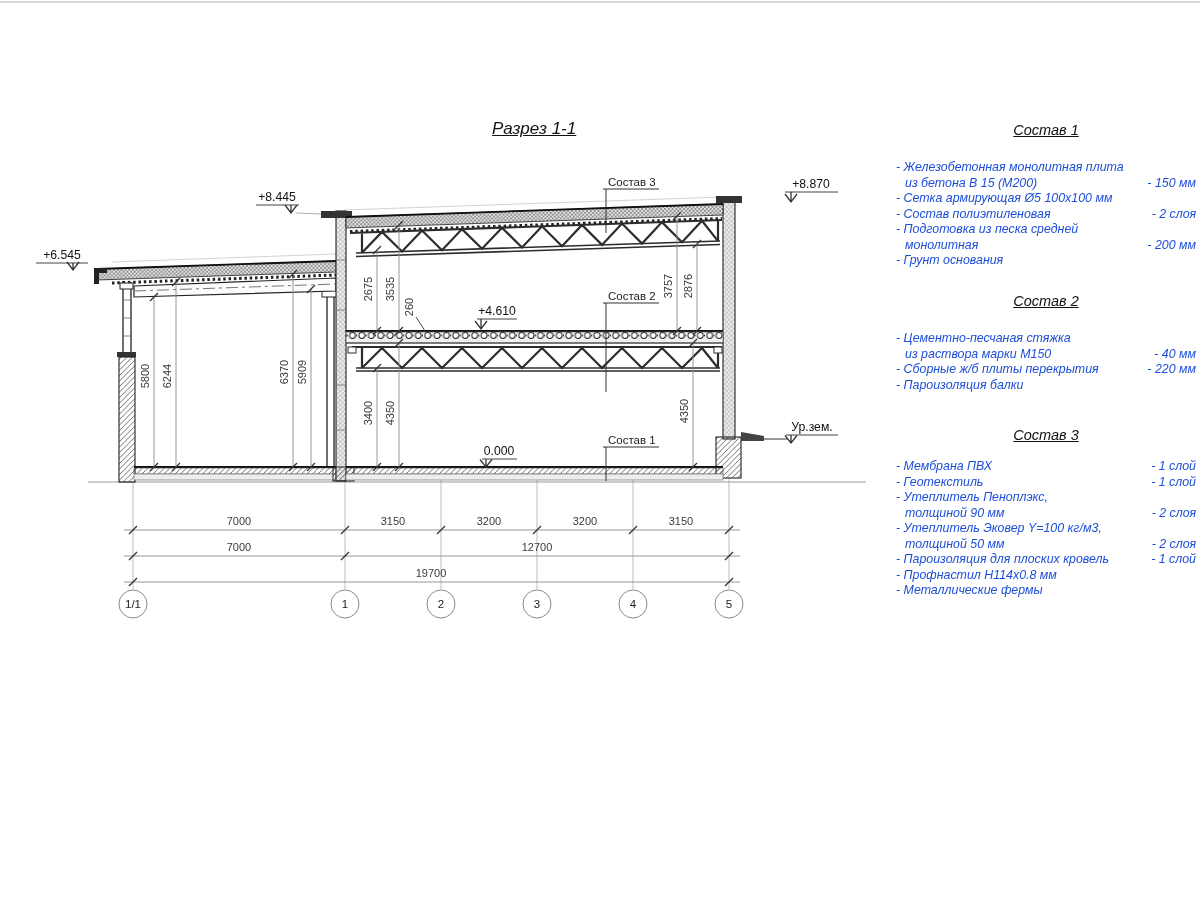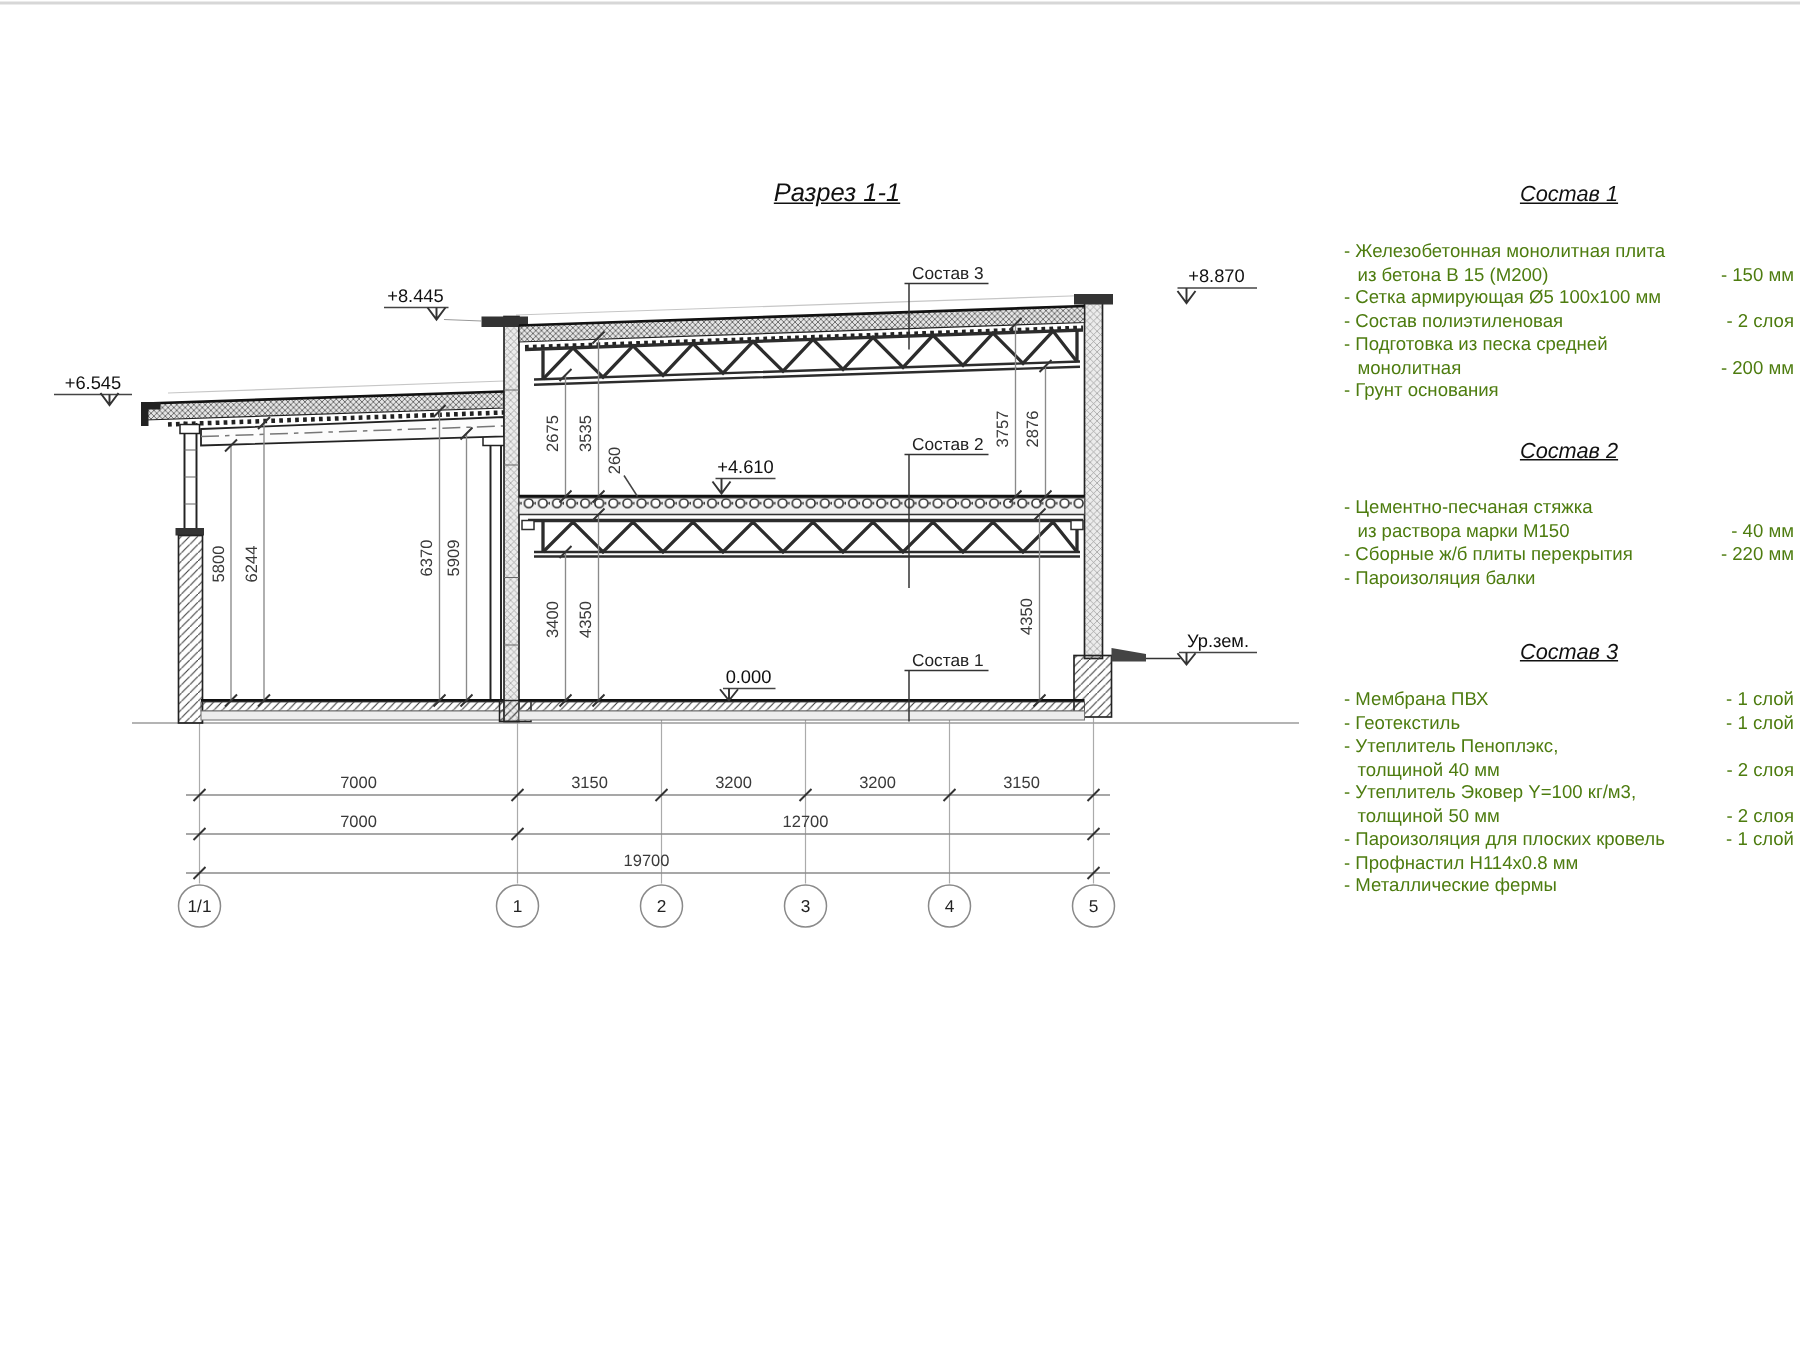--- a/index.html
+++ b/index.html
@@ -1,29 +1,29 @@
 <!DOCTYPE html>
 <html><head>
 <meta charset="utf-8">
 <style>
   html,body{margin:0;padding:0;background:#fff;}
   #page{position:relative;width:1200px;height:900px;background:#fff;overflow:hidden;
         font-family:"Liberation Sans",sans-serif;color:#1a1a1a;}
   #top-edge{position:absolute;top:1px;left:0;width:100%;height:2px;background:#d7d7d7;}
-  #drawing-title{position:absolute;left:492px;top:119px;width:132px;text-align:center;
+  #drawing-title{position:absolute;left:492px;top:119px;width:132px;text-align:left;
         font-size:17px;font-style:italic;text-decoration:underline;color:#111;}
   #spec-panel{position:absolute;left:896px;top:0;width:300px;}
   .spec-section{position:absolute;left:0;width:300px;}
   #spec-section-1{top:122px}
   #spec-section-2{top:293px}
   #spec-section-3{top:427px}
   .spec-heading{margin:0 0 22px 0;text-align:center;font-size:14.5px;font-weight:normal;
         font-style:italic;text-decoration:underline;color:#111;}
   #spec-section-3 .spec-heading{margin-bottom:16px;}
-  .spec-items{font-size:12.4px;line-height:15.5px;color:#4d7c0f;}
+  .spec-items{font-size:12.4px;line-height:15.5px;color:#1d4ed8;font-style:italic;}
   .spec-item{display:flex;align-items:flex-end;}
   .spec-item .t{flex:1 1 auto;white-space:pre-line;padding-left:9px;text-indent:-9px;}
   .spec-item .v{flex:0 0 auto;white-space:nowrap;margin-left:4px;}
   svg text{font-family:"Liberation Sans",sans-serif;}
   .dimtxt{font-size:11px;fill:#3a3a3a;}
   .lbltxt{font-size:11.5px;fill:#222;}
   .elevtxt{font-size:12.2px;fill:#111;}
   .axistxt{font-size:11.5px;fill:#222;}
 </style>
 </head>
@@ -321,21 +321,21 @@
         <div class="spec-item">
           <div class="t">- Мембрана ПВХ</div>
           <div class="v">- 1 слой</div>
         </div>
         <div class="spec-item">
           <div class="t">- Геотекстиль</div>
           <div class="v">- 1 слой</div>
         </div>
         <div class="spec-item">
           <div class="t">- Утеплитель Пеноплэкс,
-толщиной 40 мм</div>
+толщиной 90 мм</div>
           <div class="v">- 2 слоя</div>
         </div>
         <div class="spec-item">
           <div class="t">- Утеплитель Эковер Y=100 кг/м3,
 толщиной 50 мм</div>
           <div class="v">- 2 слоя</div>
         </div>
         <div class="spec-item">
           <div class="t">- Пароизоляция для плоских кровель</div>
           <div class="v">- 1 слой</div>

